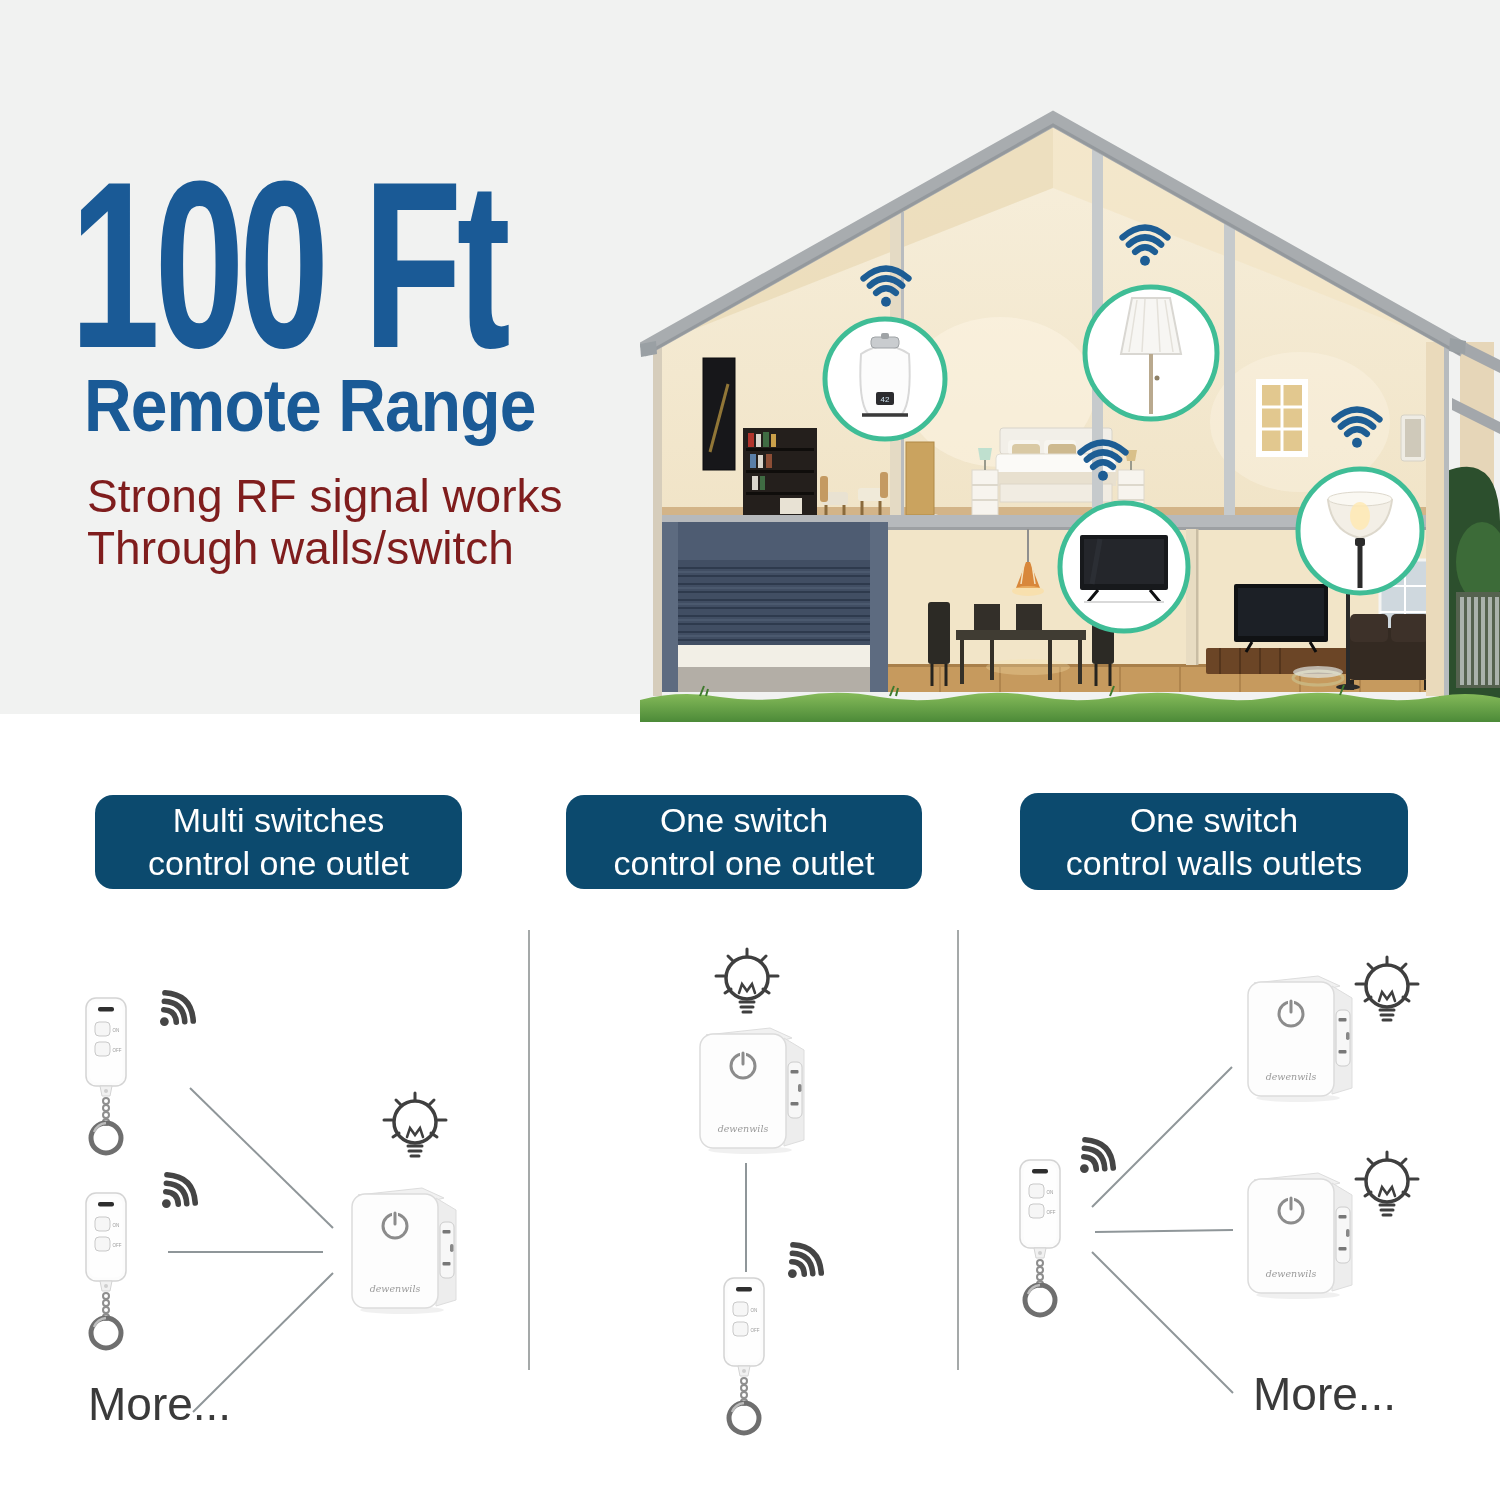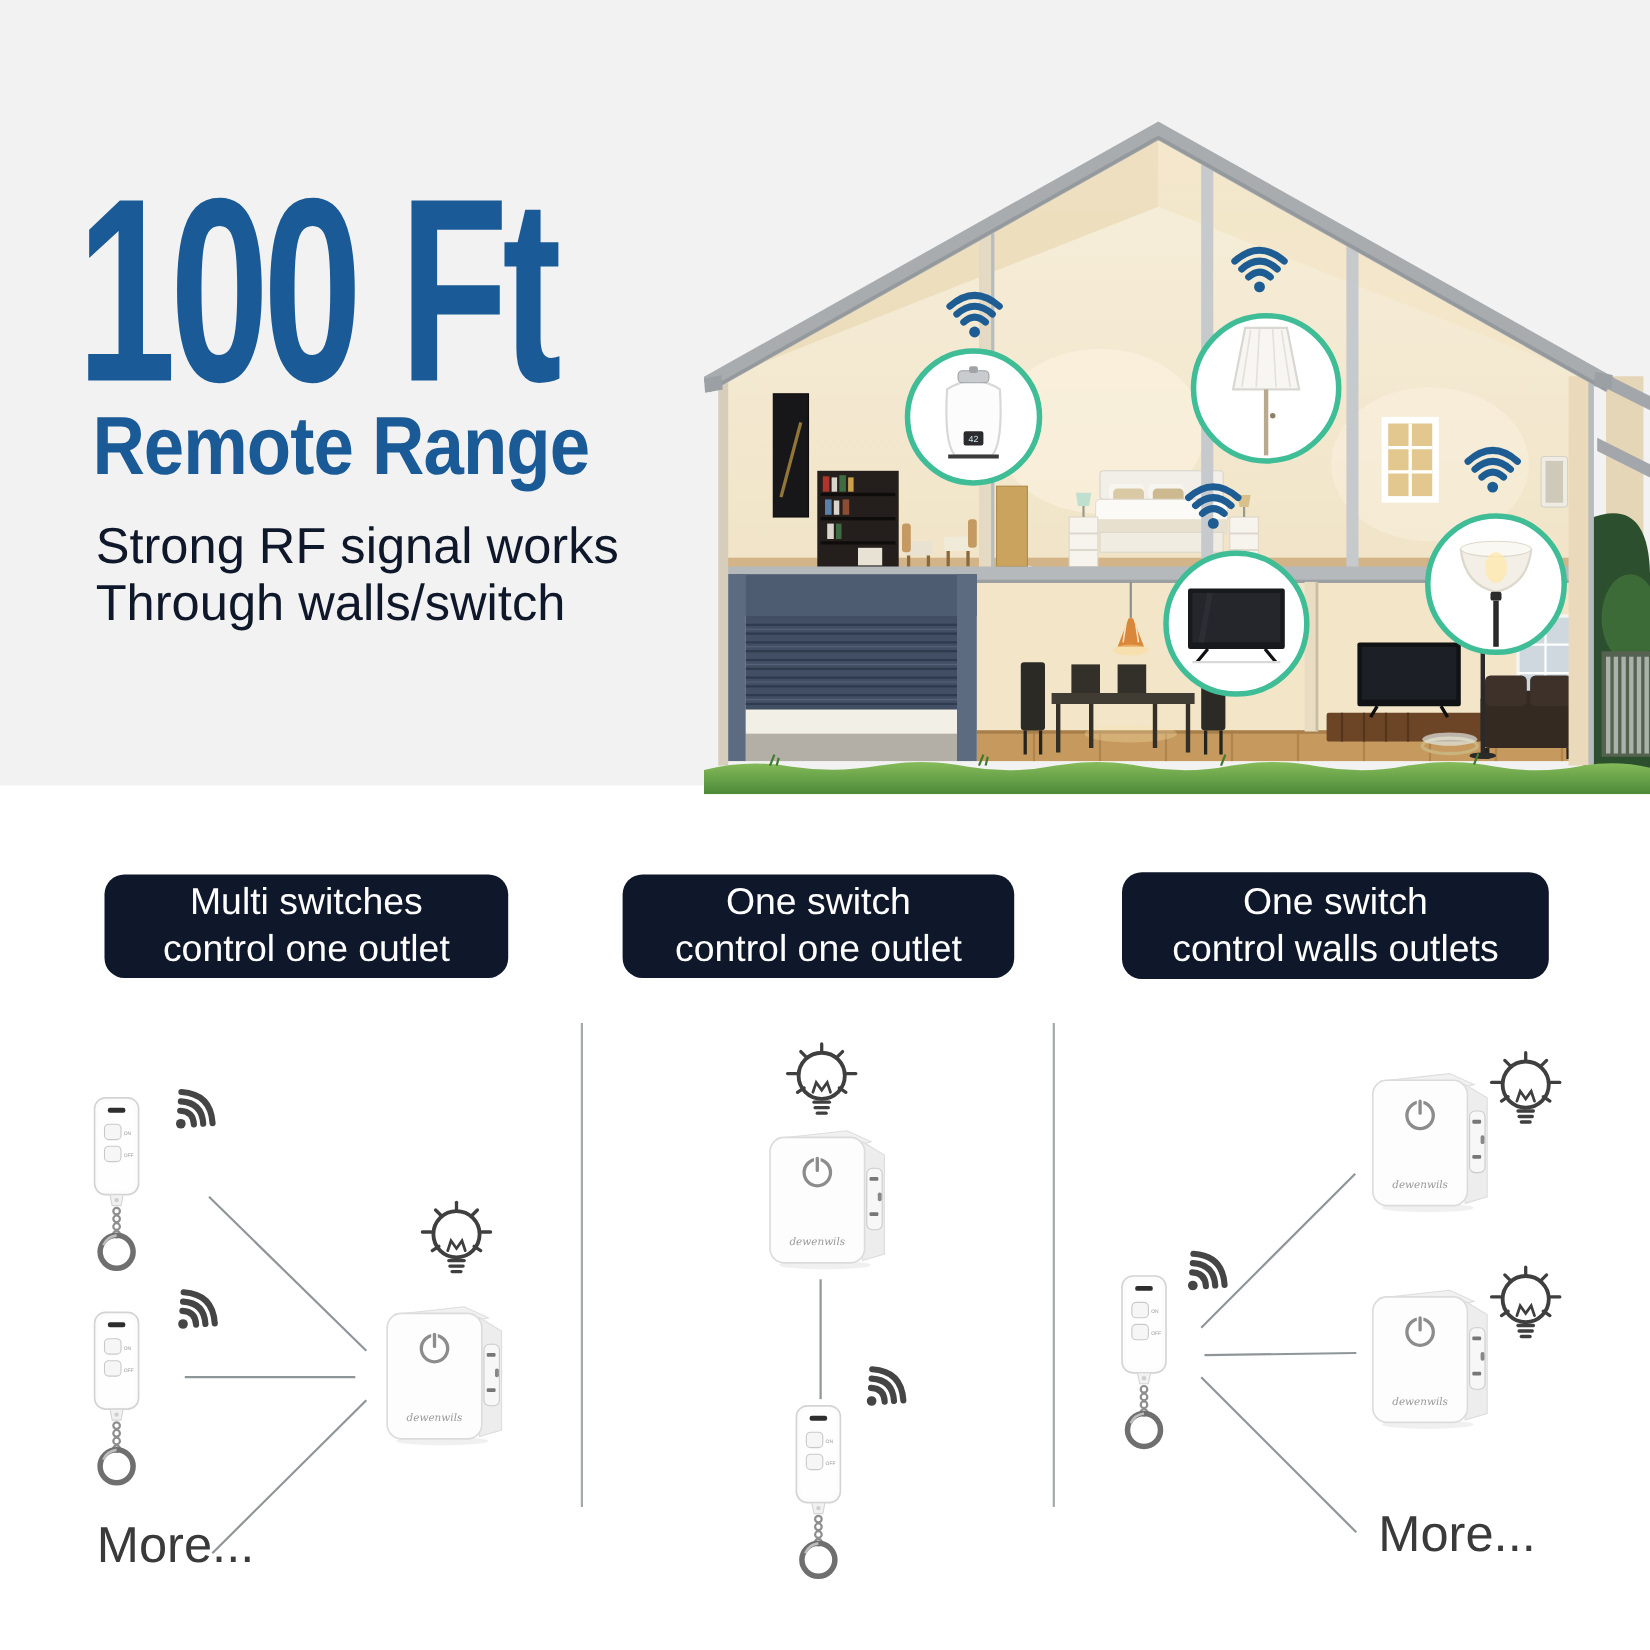--- a/index.html
+++ b/index.html
@@ -4,24 +4,24 @@
 <style>
   html,body{margin:0;padding:0;background:#ffffff;}
   .canvas{position:relative;width:1500px;height:1500px;overflow:hidden;background:#ffffff;
           font-family:"Liberation Sans", sans-serif;}
   .abs{position:absolute;}
   .top-section{left:0;top:0;width:1500px;height:714px;background:#f1f2f1;}
   .title-main{left:70px;top:146px;font-size:238px;font-weight:bold;color:#1a5a96;
               line-height:1;letter-spacing:-8px;transform:scaleX(.68);transform-origin:left top;white-space:nowrap;}
   .title-sub{left:84px;top:362px;font-size:75px;font-weight:bold;color:#1a5a96;
              letter-spacing:-1px;transform:scaleX(.88);transform-origin:left top;white-space:nowrap;}
-  .title-desc{left:87px;top:470px;font-size:46px;color:#0f172a;line-height:52px;white-space:nowrap;}
+  .title-desc{left:87px;top:470px;font-size:46px;color:#7f1d1d;line-height:52px;white-space:nowrap;}
   .house-svg{left:640px;top:92px;width:860px;height:630px;}
   .badge{display:flex;flex-direction:column;align-items:center;justify-content:center;
-         background:#0f172a;color:#ffffff;border-radius:18px;font-size:34px;line-height:43px;text-align:right;}
+         background:#0c4a6e;color:#ffffff;border-radius:18px;font-size:34px;line-height:43px;text-align:right;}
   .diagram-svg{left:0;top:920px;width:1500px;height:580px;}
   .wifi-blue{color:#1d5d94;}
   .wifi-gray{color:#454545;}
   svg text{font-family:"Liberation Sans", sans-serif;}
   .brand-text{font-family:"DejaVu Serif", serif;font-style:italic;}
 </style>
 </head>
 <body>
 
 <div class="canvas">

